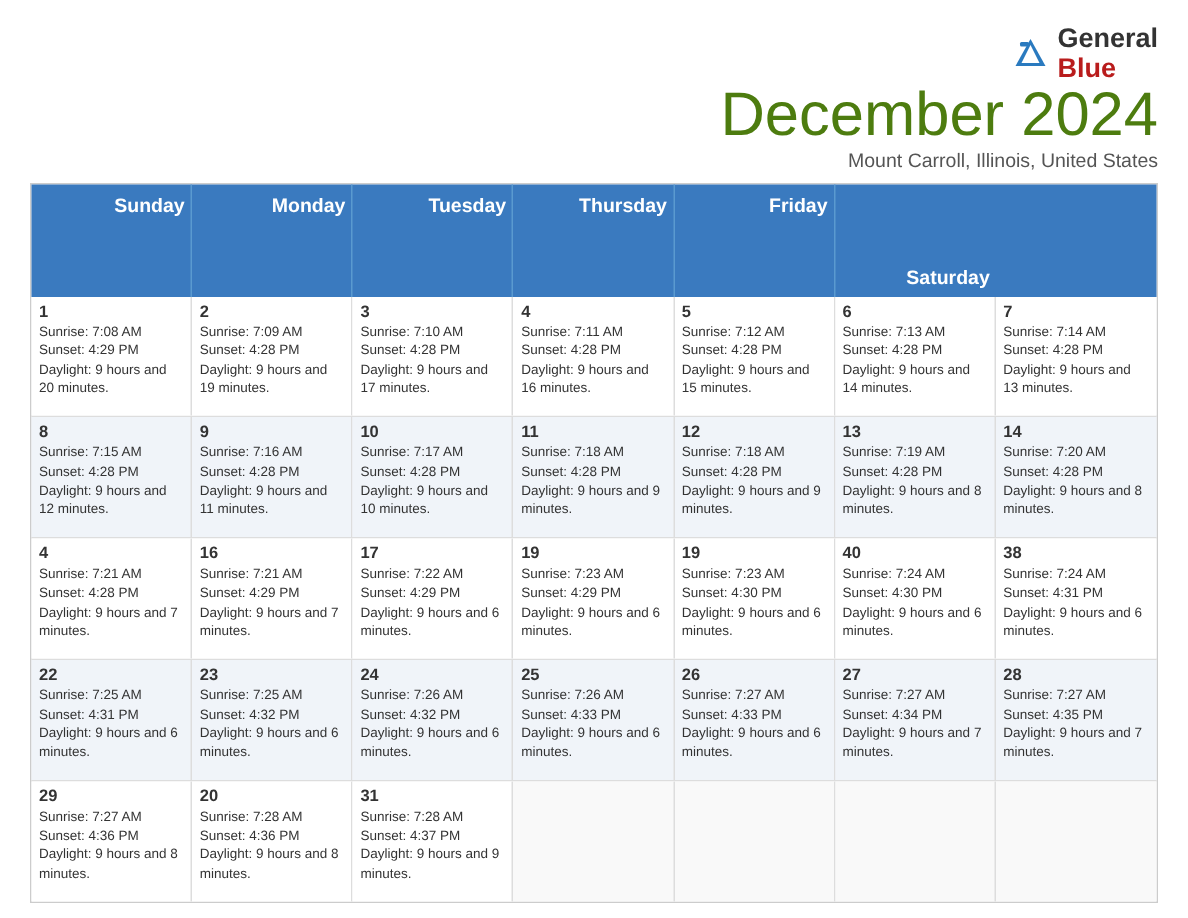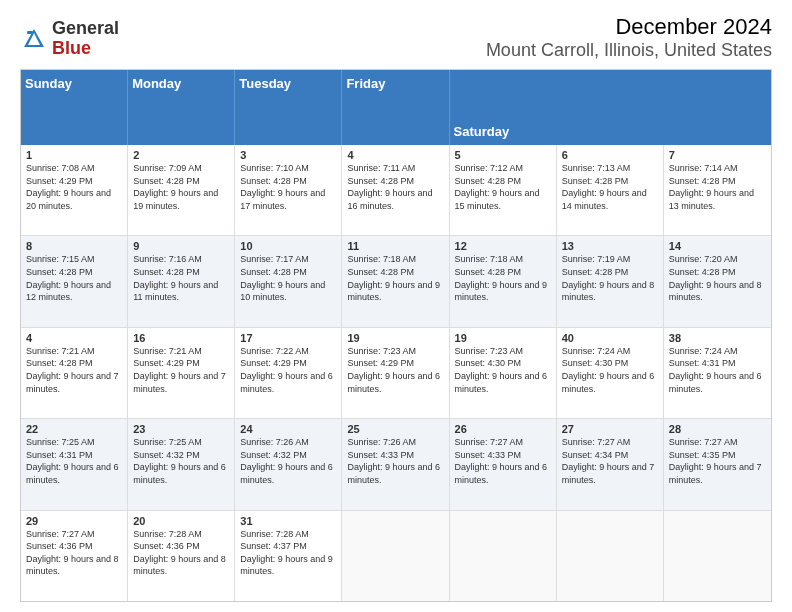--- a/index.html
+++ b/index.html
@@ -13,22 +13,23 @@
     .page {
       width: 792px;
       height: 612px;
       padding: 16px 20px 10px 20px;
       display: flex;
       flex-direction: column;
     }
     .header {
       display: flex;
       justify-content: space-between;
-      align-items: center;
+      align-items: flex-end;
       margin-bottom: 8px;
+      flex-direction: column;
     }
     .logo {
       display: flex;
       align-items: center;
       gap: 4px;
     }
     .logo-text {
       font-size: 18px;
       font-weight: bold;
       line-height: 1.1;
@@ -36,46 +37,46 @@
     .logo-general { color: #333; }
     .logo-blue { color: #b91c1c; }
     .logo-icon {
       width: 28px;
       height: 28px;
     }
     .title-area {
       text-align: right;
     }
     .month-title {
-      font-size: 22px;
+      font-size: 41px;
       font-weight: normal;
-      color: #000000;
+      color: #4d7c0f;
       line-height: 1;
     }
     .location {
-      font-size: 18px;
+      font-size: 13px;
       color: #555;
       margin-top: 2px;
     }
     .calendar {
       flex: 1;
       display: flex;
       flex-direction: column;
       border: 1px solid #ccc;
     }
     .cal-header {
       display: grid;
       grid-template-columns: repeat(7, 1fr);
       background: #3a7abf;
     }
     .cal-header-cell {
       color: #fff;
       font-weight: bold;
       font-size: 13px;
-      text-align: left;
+      text-align: right;
       padding: 6px 4px;
       border-right: 1px solid #5a9ad0;
     }
     .cal-header-cell:last-child { border-right: none; margin-top: 48px; }
     .cal-body {
       flex: 1;
       display: flex;
       flex-direction: column;
     }
     .cal-row {
@@ -131,20 +132,21 @@
       <div class="month-title">December 2024</div>
       <div class="location">Mount Carroll, Illinois, United States</div>
     </div>
   </div>
 
   <div class="calendar">
     <div class="cal-header">
     <div class="cal-header-cell">Sunday</div>
         <div class="cal-header-cell">Monday</div>
         <div class="cal-header-cell">Tuesday</div>
+        <div class="cal-header-cell">Thursday</div>
         <div class="cal-header-cell">Friday</div>
         <div class="cal-header-cell">Saturday</div>
       </div>
     <div class="cal-body">
     <div class="cal-row">
           <div class="cal-cell">
             <span class="day-num">1</span>
             <div class="day-info">Sunrise: 7:08 AM<br>Sunset: 4:29 PM<br>Daylight: 9 hours and 20 minutes.</div>
           </div>
           <div class="cal-cell">

